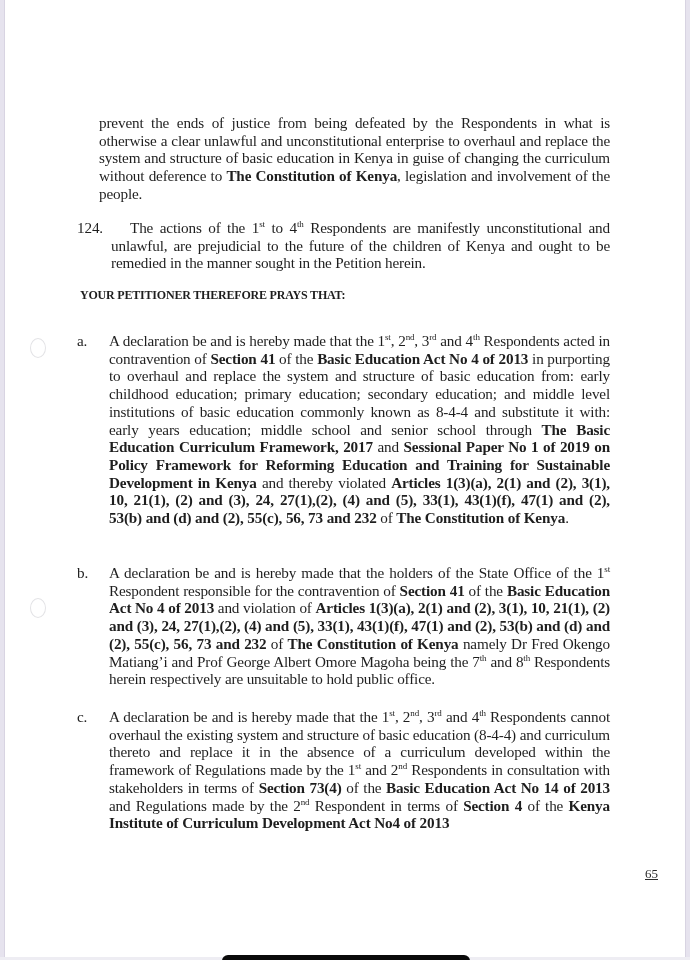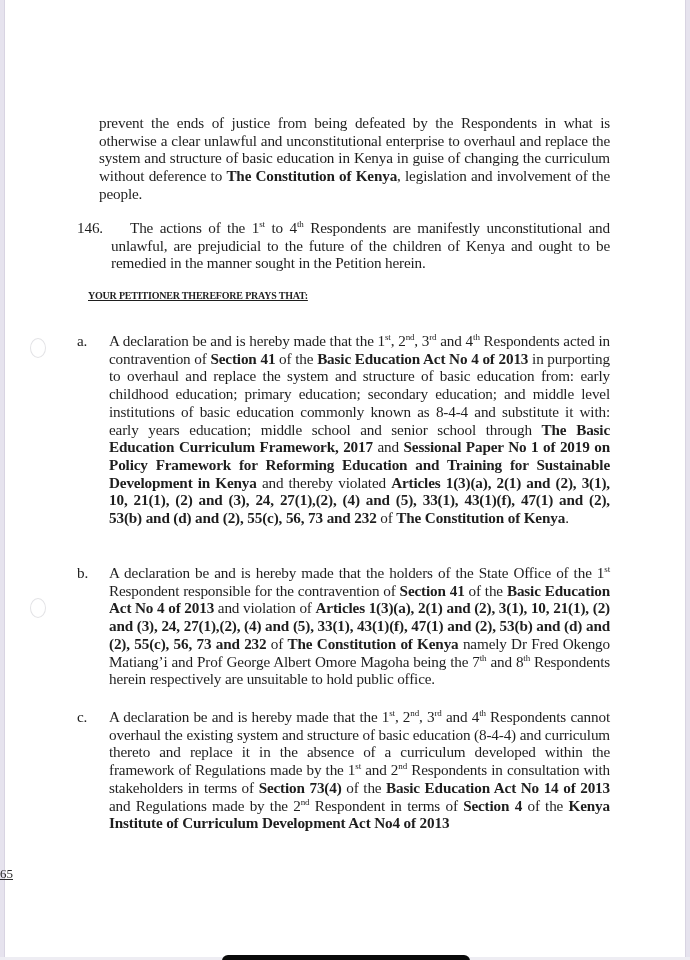--- a/index.html
+++ b/index.html
@@ -64,27 +64,26 @@
     position: absolute;
     left: 0;
     top: 0;
   }
   .para-146 .body {
     margin-left: 34px;
     text-indent: 19px;
   }
   .prays-heading {
     position: absolute;
-    left: 88px;
+    left: 80px;
     top: 287px;
-    font-size: 10px;
+    font-size: 12px;
     line-height: 17.7px;
     font-weight: bold;
     letter-spacing: -0.2px;
-    text-decoration: underline;
   }
   .list-item {
     position: absolute;
     left: 77px;
     width: 533px;
     font-size: 15.2px;
     line-height: 17.7px;
     letter-spacing: -0.15px;
   }
   .list-item .label {
@@ -112,21 +111,21 @@
     border-radius: 50%;
     background: #ffffff;
   }
   .hole-1 { left: 30px; top: 338px; }
   .hole-2 { left: 30px; top: 598px; }
   .page-number {
     position: absolute;
     left: 0;
     width: 658px;
     top: 866px;
-    text-align: left;
+    text-align: right;
     font-size: 13px;
     line-height: 16px;
     color: #2a2a2a;
     text-decoration: underline;
   }
   .home-indicator {
     position: absolute;
     left: 222px;
     width: 248px;
     bottom: -4px;
@@ -144,21 +143,21 @@
   <div class="bottom-strip"></div>
 
   <div class="punch-hole hole-1"></div>
   <div class="punch-hole hole-2"></div>
 
   <div class="text-block para-cont">
     <span>prevent the ends of justice from being defeated by the Respondents in what is otherwise a clear unlawful and unconstitutional enterprise to overhaul and replace the system and structure of basic education in Kenya in guise of changing the curriculum without deference to </span><b>The Constitution of Kenya</b><span>, legislation and involvement of the people.</span>
   </div>
 
   <div class="text-block para-146">
-    <span class="num">146.</span>
+    <span class="num">124.</span>
     <div class="body"><span>The actions of the 1</span><sup>st</sup><span> to 4</span><sup>th</sup><span> Respondents are manifestly unconstitutional and unlawful, are prejudicial to the future of the children of Kenya and ought to be remedied in the manner sought in the Petition herein.</span></div>
   </div>
 
   <div class="prays-heading">YOUR PETITIONER THEREFORE PRAYS THAT:</div>
 
   <div class="list-item item-a">
     <span class="label">a.</span>
     <div class="content"><span>A declaration be and is hereby made that the 1</span><sup>st</sup><span>, 2</span><sup>nd</sup><span>, 3</span><sup>rd</sup><span> and 4</span><sup>th</sup><span> Respondents acted in contravention of </span><b>Section 41</b><span> of the </span><b>Basic Education Act No 4 of 2013</b><span> in purporting to overhaul and replace the system and structure of basic education from: early childhood education; primary education; secondary education; and middle level institutions of basic education commonly known as 8-4-4 and substitute it with: early years education; middle school and senior school through </span><b>The Basic Education Curriculum Framework, 2017</b><span> and </span><b>Sessional Paper No 1 of 2019 on Policy Framework for Reforming Education and Training for Sustainable Development in Kenya</b><span> and thereby violated </span><b>Articles 1(3)(a), 2(1) and (2), 3(1), 10, 21(1), (2) and (3), 24, 27(1),(2), (4) and (5), 33(1), 43(1)(f), 47(1) and (2), 53(b) and (d) and (2), 55(c), 56, 73 and 232</b><span> of </span><b>The Constitution of Kenya</b><span>.</span></div>
   </div>
 

